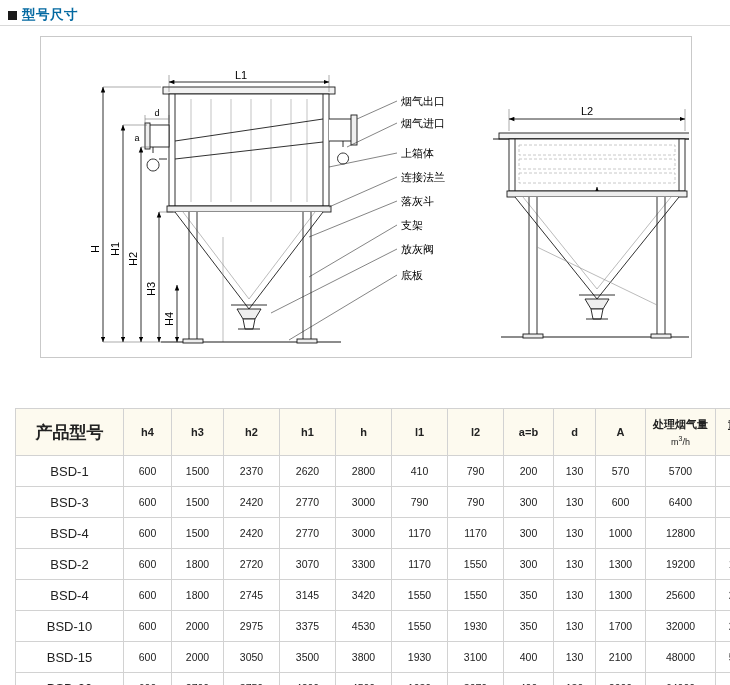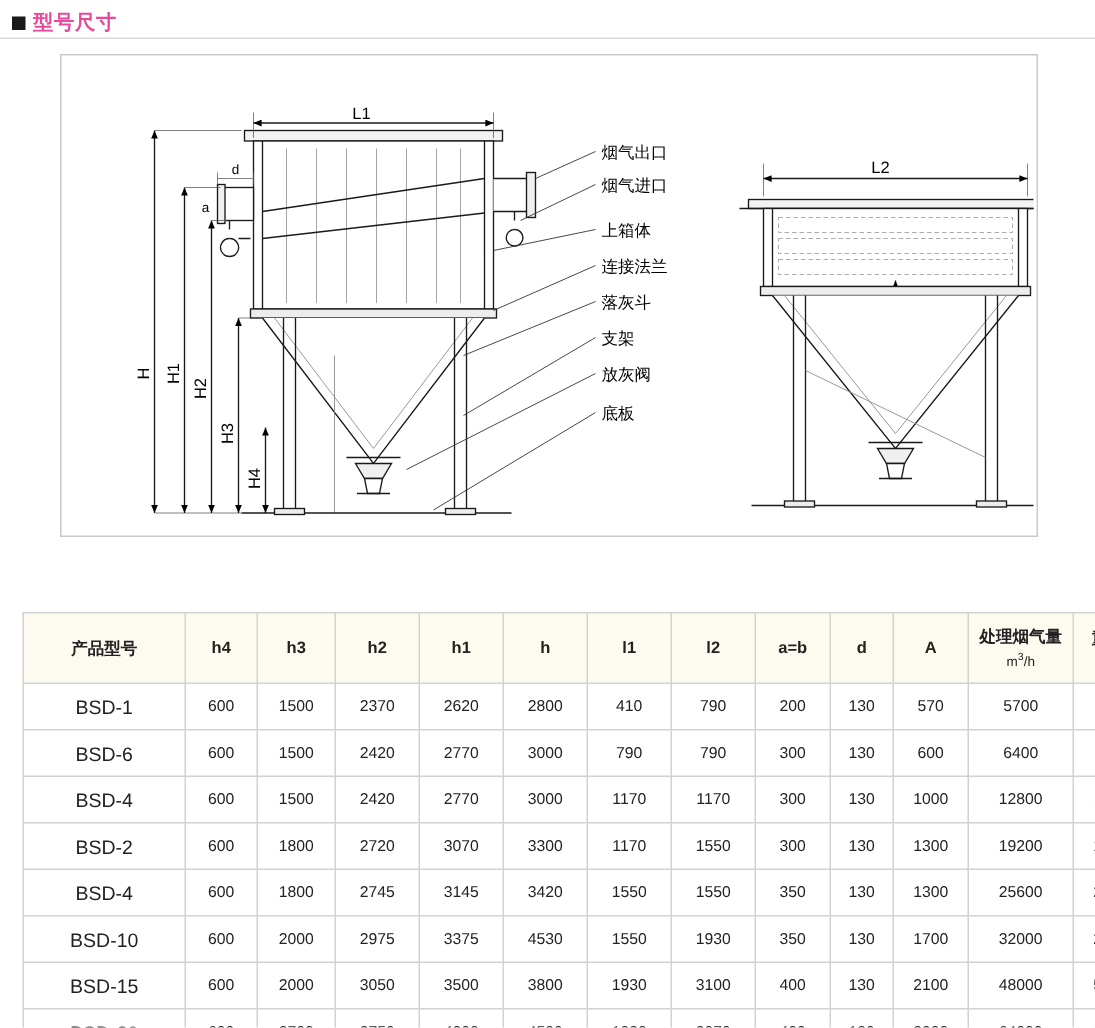--- a/index.html
+++ b/index.html
@@ -26,21 +26,21 @@
     gap: 5px;
   }
   .title-marker {
     width: 9px;
     height: 9px;
     background: #1a1a1a;
   }
   .title-text {
     font-size: 13.5px;
     font-weight: bold;
-    color: #ec4899;
+    color: #0369a1;
     letter-spacing: 0.5px;
   }
   .title-rule {
     position: absolute;
     left: 0;
     top: 25px;
     width: 730px;
     height: 1px;
     background: #d9d9d9;
   }
@@ -76,21 +76,21 @@
     height: 30px;
     padding: 0;
   }
   .spec-table thead th {
     background: #fdfaef;
     font-weight: bold;
     height: 46px;
     font-size: 11px;
   }
   .spec-table thead th.model-col {
-    font-size: 11px;
+    font-size: 17px;
   }
   .unit-sub {
     display: block;
     font-weight: normal;
     font-size: 9px;
     line-height: 12px;
     margin-top: 1px;
   }
   .spec-table tbody td.model-cell {
     font-size: 13px;
@@ -320,21 +320,21 @@
         <td>2800</td>
         <td>410</td>
         <td>790</td>
         <td>200</td>
         <td>130</td>
         <td>570</td>
         <td>5700</td>
         <td>420</td>
       </tr>
       <tr>
-        <td class="model-cell">BSD-6</td>
+        <td class="model-cell">BSD-3</td>
         <td>600</td>
         <td>1500</td>
         <td>2420</td>
         <td>2770</td>
         <td>3000</td>
         <td>790</td>
         <td>790</td>
         <td>300</td>
         <td>130</td>
         <td>600</td>

